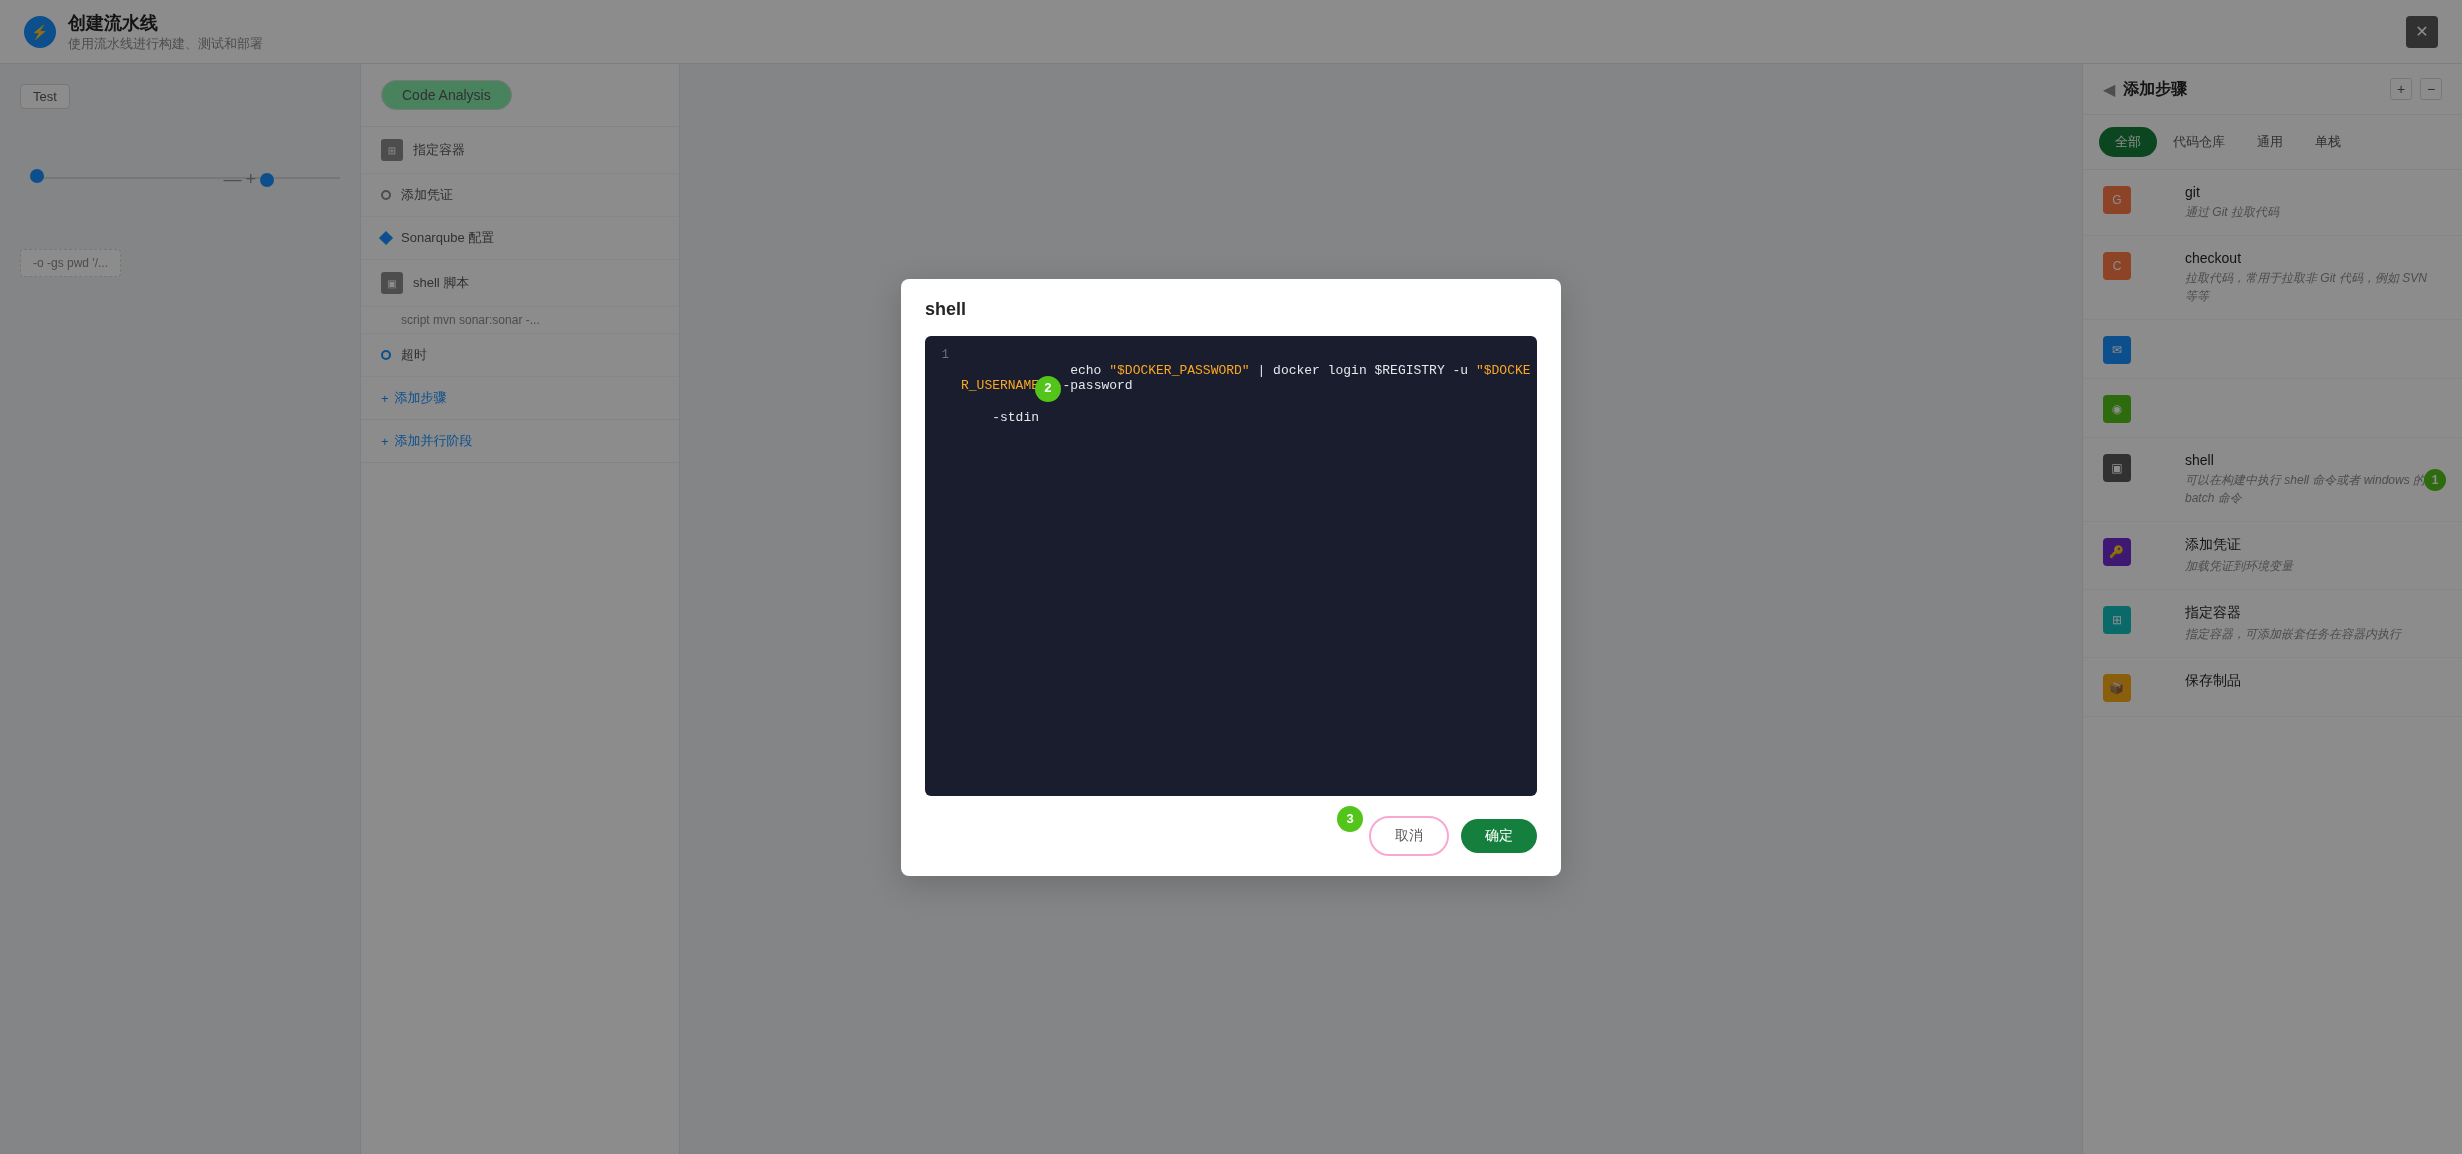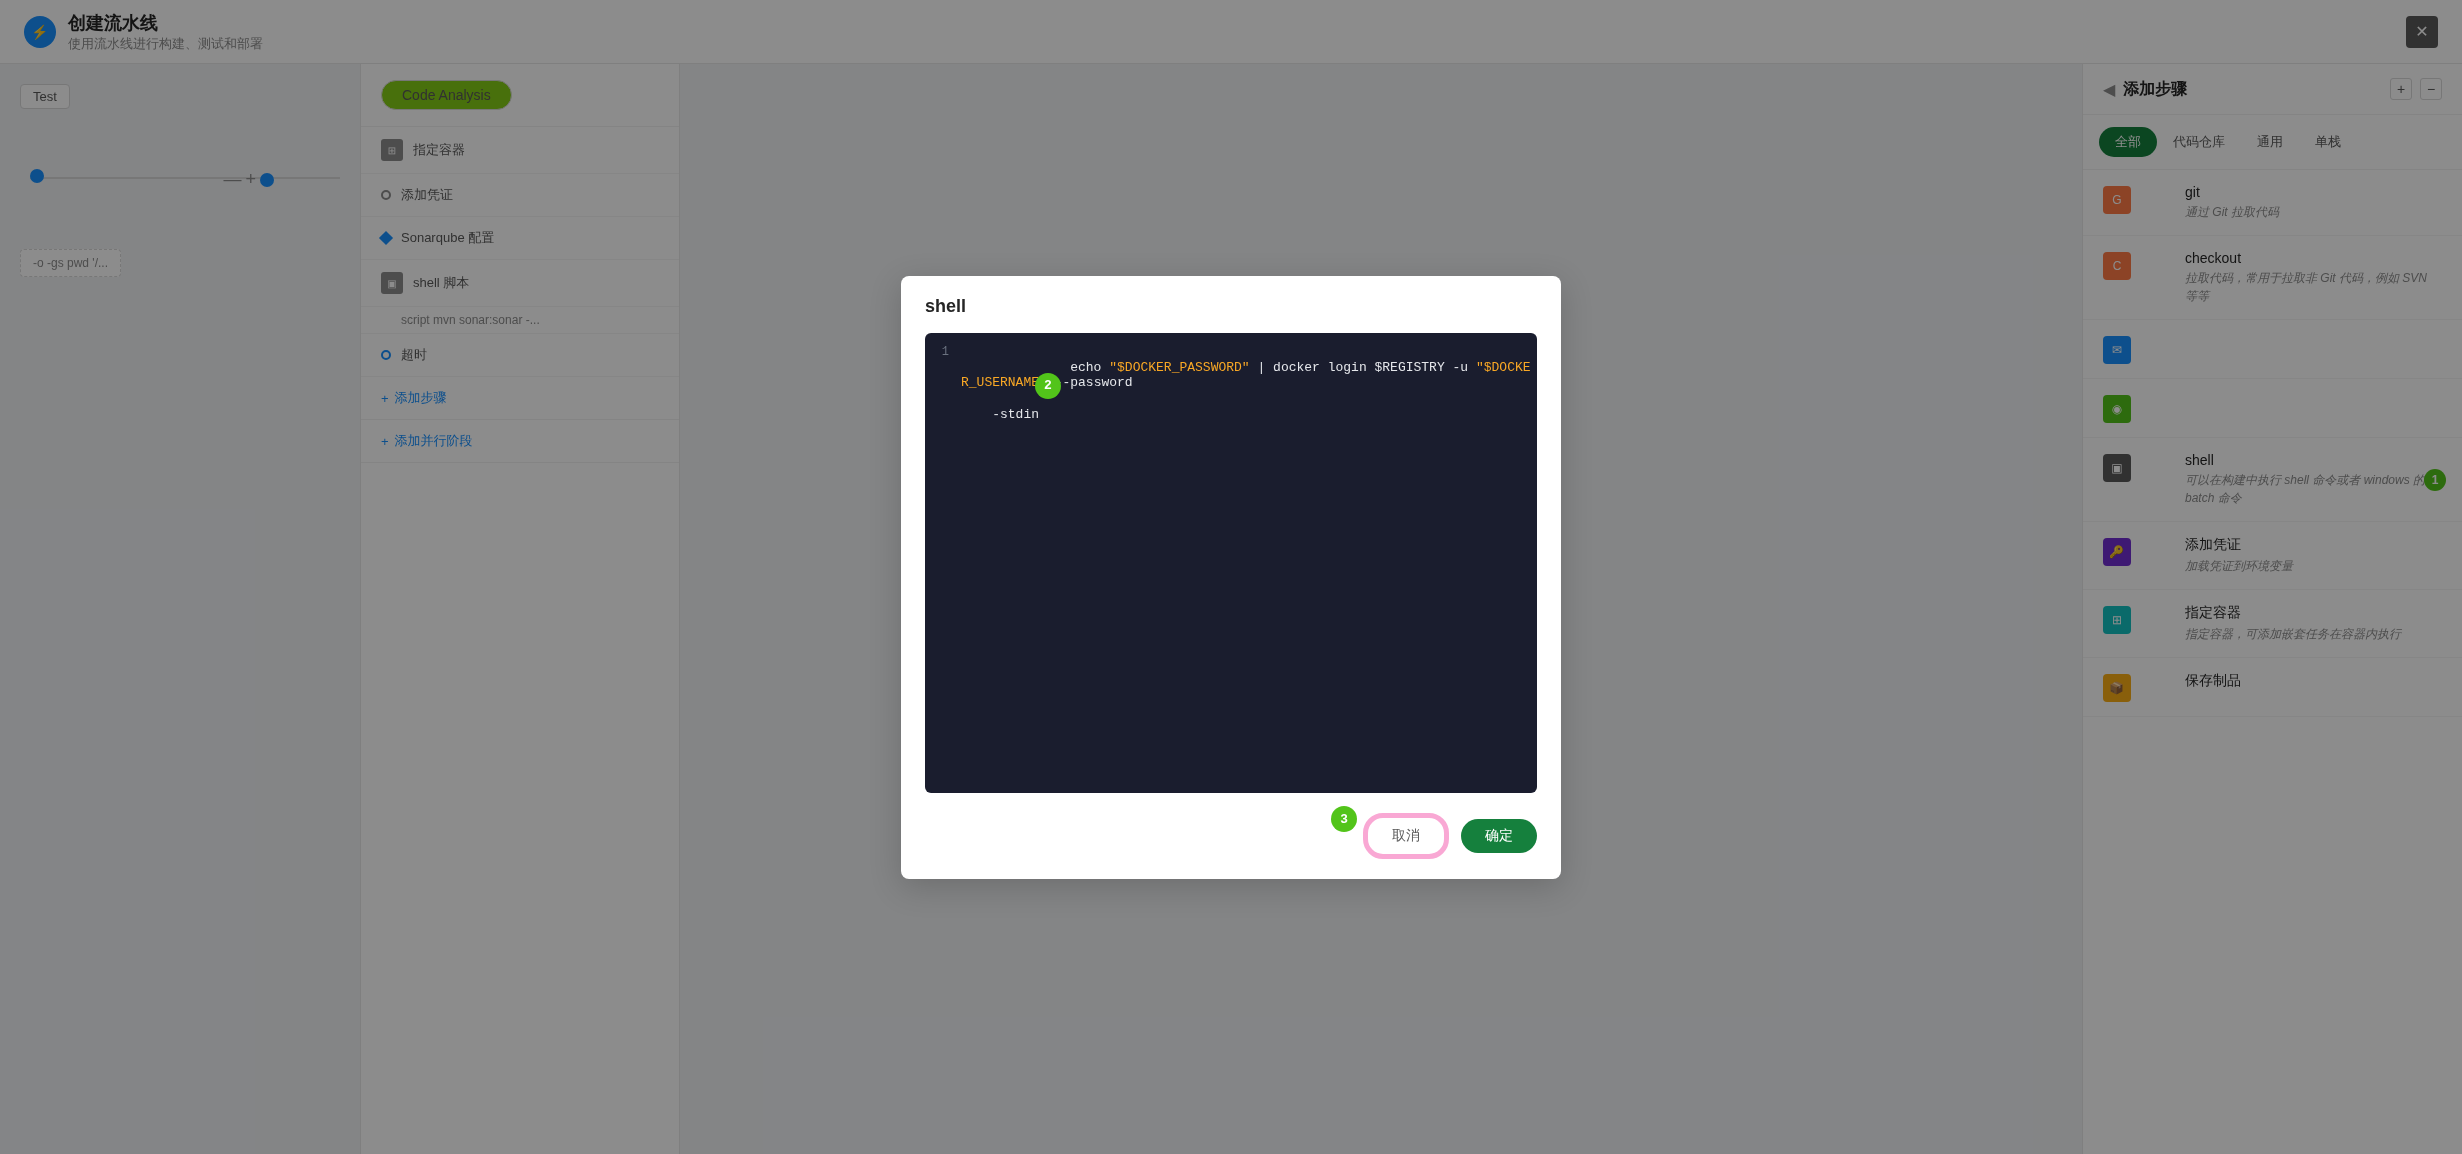--- a/index.html
+++ b/index.html
@@ -62,21 +62,21 @@
       border-left: 1px solid #e8e8e8;
       border-right: 1px solid #e8e8e8;
       overflow-y: auto;
     }
 
     .col-header {
       padding: 16px 20px;
       border-bottom: 1px solid #f0f0f0;
     }
     .col-header-btn {
-      background: #84cc16;
+      background: #86efac;
       border: 1px solid #d9d9d9;
       border-radius: 20px;
       padding: 6px 20px;
       font-size: 14px;
       color: #595959;
       cursor: pointer;
     }
 
     .col-item {
       display: flex;
@@ -267,21 +267,21 @@
     .modal-footer {
       padding: 20px 24px;
       display: flex;
       justify-content: flex-end;
       gap: 12px;
       align-items: center;
     }
 
     .btn-cancel {
       padding: 9px 24px;
-      border: 5px solid #f9a8d4;
+      border: 2px solid #f9a8d4;
       border-radius: 20px;
       background: #fff;
       font-size: 14px;
       color: #595959;
       cursor: pointer;
     }
     .btn-confirm {
       padding: 8px 24px;
       border: none;
       border-radius: 20px;

